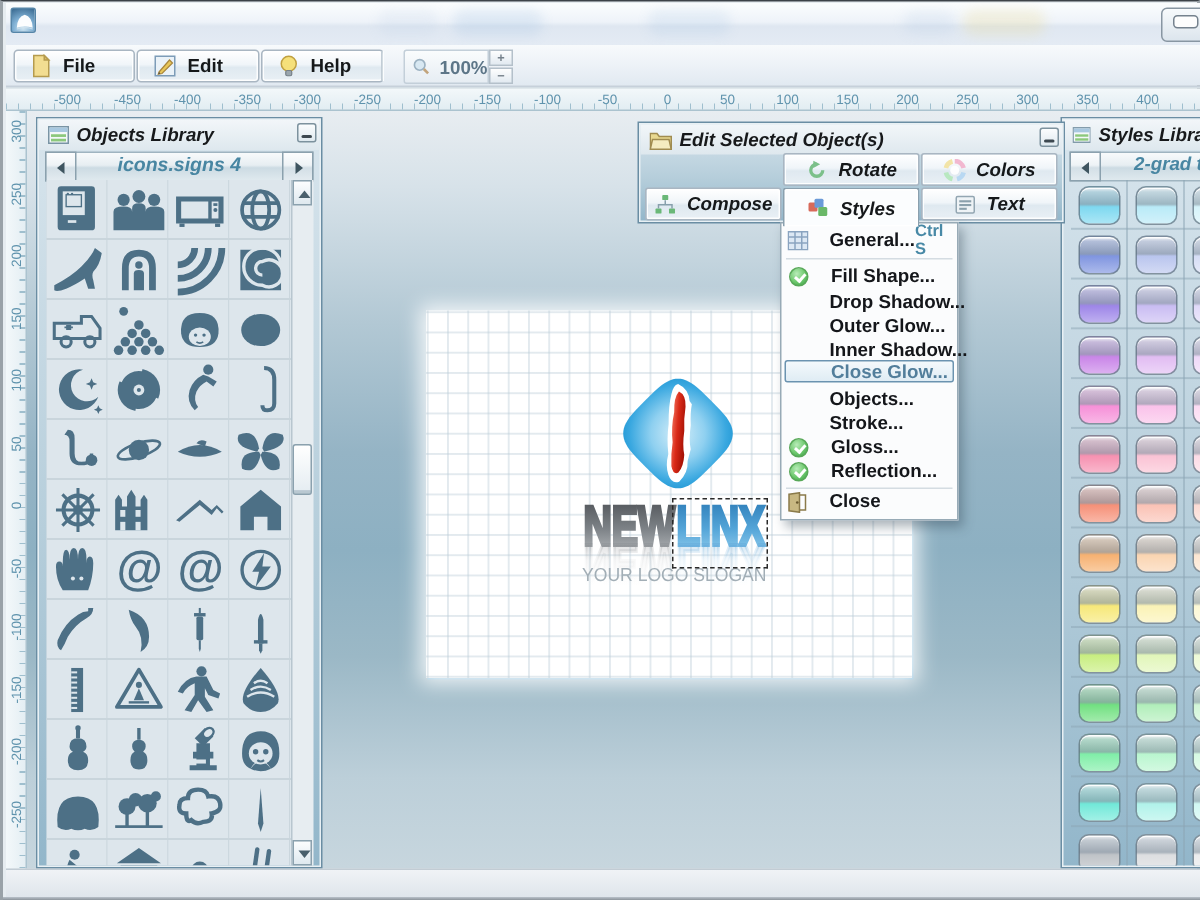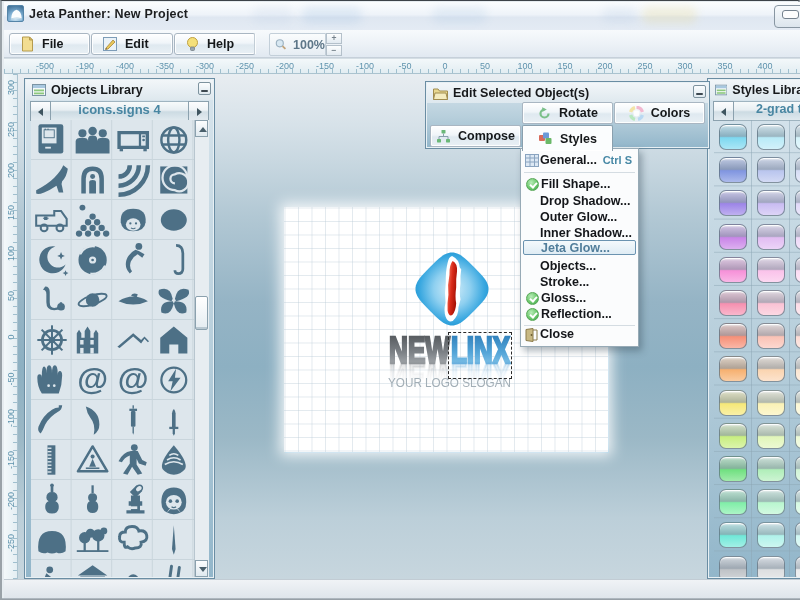--- a/index.html
+++ b/index.html
@@ -58,21 +58,21 @@
     linear-gradient(rgba(188,205,216,0.42) 1px, transparent 1px);
   background-size:13.5px 13.5px; background-position:0.5px 0.5px;
   box-shadow:0 0 13px 4px rgba(255,255,255,0.85), 1px 1px 0 #8fc0dc; }
 
 
 #statusbar { left:2px; top:578px; width:796px; height:19px;
   background:linear-gradient(#f0f3f6, #dfe5eb); border-top:1px solid #c2ccd4; }
 #winbottom { left:0px; top:597px; width:800px; height:3px; background:linear-gradient(#b9c2ca,#757c82); }
 
 
-.panel { position:absolute; border:1px solid #6a8da3; background:linear-gradient(#d8e5ed, #b6cedb 55%, #92b6ca 100%); }
+.panel { position:absolute; border:1px solid #6a8da3; background:linear-gradient(#d8e5ed, #b6cedb 55%, #92b6ca 100%);font-style:italic; }
 .panel-pad { position:absolute; inset:0; border:1px solid #e8f0f4; }
 .phead { position:absolute; left:1px; top:1px; right:1px; height:20px;
   background:linear-gradient(#f2f6f9, #dee8ee); display:flex; align-items:center; }
 .phead .ptitle { font-size:12.5px; font-weight:bold; color:#17191b; margin-left:5px; white-space:nowrap; }
 .pmin { position:absolute; width:13px; height:13px; top:3px; border:1px solid #7d929e; border-radius:2px;
   background:linear-gradient(#fbfdfe,#dfe9ef); }
 .pmin:after { content:""; position:absolute; left:2px; right:2px; bottom:2px; height:2px; background:#3d4850; border-radius:1px; }
 .pnav { position:absolute; left:5px; right:5px; top:22px; height:20px;
   background:linear-gradient(#f7fafb 0%, #e7eef2 45%, #ccdbe3 55%, #dfe9ee 100%);
   border:1px solid #9fb4c0; display:flex; align-items:flex-start; justify-content:center; }
@@ -94,21 +94,21 @@
 #stylesbtn { background:#fbfdfe; border-color:#8aa0ae; border-bottom:none; height:26px; border-radius:2px 2px 0 0; z-index:30; }
 
 
 #menu { left:518px; top:147px; width:119px; height:199px; background:#fbfcfd;
   border:1px solid #97aab6; box-shadow:3px 4px 7px rgba(50,70,85,0.4); z-index:25; }
 .mi { position:absolute; left:2px; right:2px; height:16px; display:flex; align-items:center; }
 .mic { width:15px; height:15px; margin-left:2px; flex:none; position:relative; }
 .mic svg { position:absolute; left:0; top:1px; }
 .mic.chk { background:radial-gradient(circle at 38% 32%, #b8ecb8, #6cc86c 55%, #3da04a); border-radius:50%; width:13px; height:13px; margin-left:3px; margin-right:2px; border:1px solid #58a858; }
 .mic.chk:after { content:""; position:absolute; left:3px; top:3px; width:5px; height:3px; border-left:2px solid #fff; border-bottom:2px solid #fff; transform:rotate(-48deg); }
-.mt { font-size:12.5px; font-weight:bold; color:#14161a; margin-left:0; white-space:nowrap; }
+.mt { font-size:12.5px; font-weight:bold; color:#14161a; margin-left:13px; white-space:nowrap; }
 .msc { font-size:11px; font-weight:bold; color:#4889a6; margin-left:auto; margin-right:4px; }
 .msep { position:absolute; left:3px; right:3px; height:1px; background:#d4dce2; }
 .mi.hl { border:1px solid #6b93b0; border-radius:2px; background:linear-gradient(#f4f9fc,#dfecf4); height:15px; }
 .mi.hl .mt { color:#527e9b; }
 
 
 #logo { left:330px; top:206px; width:260px; height:195px; }
 #dashsel { left:446px; top:331px; width:64px; height:47px; border:1px dashed #2a2a2a; background:rgba(255,255,255,0.06); }
 </style>
 </head>
@@ -119,21 +119,20 @@
   <div class="abs ghost" style="left:430px;top:5px;width:55px;height:18px;background:rgba(150,185,220,0.4);"></div>
   <div class="abs ghost" style="left:250px;top:5px;width:40px;height:18px;background:rgba(180,200,225,0.4);"></div>
   <div class="abs ghost" style="left:640px;top:5px;width:55px;height:18px;background:rgba(235,215,130,0.55);"></div>
   <div class="abs ghost" style="left:600px;top:6px;width:35px;height:16px;background:rgba(170,195,225,0.45);"></div>
   <div class="abs" id="titleicon">
       <svg width="17" height="17" viewBox="0 0 17 17">
     <path d="M3.2,12.5 Q3.6,5 8.5,3.8 Q13.4,5 13.8,12.5 Q8.5,10.4 3.2,12.5 Z" fill="#ffffff" opacity="0.96"></path>
     <path d="M3.2,12.8 Q8.5,10.8 13.8,12.8 L13.8,13.8 Q8.5,12 3.2,13.8 Z" fill="#cfe2ee" opacity="0.8"></path>
   </svg>
     </div>
-  <div class="abs" id="titletext">Jeta Panther: New Project</div>
   <div class="abs" id="tr-panel"></div>
   <div class="abs" id="tr-inner"></div>
 
   <div class="abs" id="toolbar"></div>
   <div class="abs tbtn" style="left:7px; width:81px;"><svg width="15" height="16" viewBox="0 0 15 16">
     <path d="M2.5 1 L9.5 1 L12.5 4 L12.5 15 L2.5 15 Z" fill="#f2dd91" stroke="#b59b4e" stroke-width="1"></path>
     <path d="M9.5 1 L9.5 4 L12.5 4 Z" fill="#d8bc6a" stroke="#b59b4e" stroke-width="1"></path>
   </svg>File</div>
   <div class="abs tbtn" style="left:89px; width:82px;"><svg width="16" height="16" viewBox="0 0 16 16">
     <rect x="1.5" y="1.5" width="13" height="13" fill="#eaf2f8" stroke="#7d9cb8" stroke-width="1"></rect>
@@ -151,21 +150,21 @@
     <line x1="9.4" y1="9.4" x2="13" y2="13" stroke="#c2a47c" stroke-width="2.2"></line>
   </svg>
       <span id="zoomtxt">100%</span>
     </div>
   <div class="abs spin" id="spinup" style="top:32px;">+</div>
   <div class="abs spin" id="spindn" style="top:44px;">−</div>
 
   <div class="abs" id="hruler">
       <div id="hticks"></div>
       <div class="hlab" style="left: 41px;">-500</div>
-      <div class="hlab" style="left: 81px;">-190</div>
+      <div class="hlab" style="left: 81px;">-450</div>
       <div class="hlab" style="left: 121px;">-400</div>
       <div class="hlab" style="left: 161px;">-350</div>
       <div class="hlab" style="left: 201px;">-300</div>
       <div class="hlab" style="left: 241px;">-250</div>
       <div class="hlab" style="left: 281px;">-200</div>
       <div class="hlab" style="left: 321px;">-150</div>
       <div class="hlab" style="left: 361px;">-100</div>
       <div class="hlab" style="left: 401px;">-50</div>
       <div class="hlab" style="left: 441px;">0</div>
       <div class="hlab" style="left: 481px;">50</div>
@@ -653,20 +652,28 @@
           </g>
           <g stroke="#88a0ac" stroke-width="1" fill="none">
             <path d="M7.5,4.5 V7.5 M3,10 V7.5 H12 V10"></path>
           </g>
         </svg>Compose</div>
     <div class="ebtn" id="stylesbtn" style="left:96px; top:43px;"><svg width="15" height="15" viewBox="0 0 15 15">
           <rect x="1" y="4" width="6" height="6" rx="1" fill="#d86a5a"></rect>
           <rect x="5" y="1.5" width="6" height="6" rx="1" fill="#6a9ad8"></rect>
           <rect x="7.5" y="7" width="6" height="6" rx="1" fill="#6ab868"></rect>
         </svg>Styles</div>
+    <div class="ebtn" style="left:188px; top:43px;"><svg width="15" height="15" viewBox="0 0 15 15">
+          <rect x="1.5" y="2" width="12" height="11" rx="1" fill="#eef3f6" stroke="#93a6b2"></rect>
+          <g fill="#8aa0ac">
+            <rect x="3.5" y="4.5" width="8" height="1.4"></rect>
+            <rect x="3.5" y="7" width="8" height="1.4"></rect>
+            <rect x="3.5" y="9.5" width="5" height="1.4"></rect>
+          </g>
+        </svg>Text</div>
   </div>
 
   <div class="abs" id="menu">
     <div class="mi" style="top:3px;">
         <span class="mic">
           <svg width="14" height="13" viewBox="0 0 14 13">
             <rect x="0.5" y="0.5" width="13" height="12" fill="#dce8f4" stroke="#8aa4c0"></rect>
             <path d="M0.5,4 H13.5 M0.5,8 H13.5 M5,0.5 V12.5 M9.5,0.5 V12.5" stroke="#8aa4c0" stroke-width="1" fill="none"></path>
           </svg>
         </span>
@@ -685,21 +692,21 @@
     <div class="mi" style="top:60px;">
         <span class="mic"></span>
         <span class="mt">Outer Glow...</span>
       </div>
     <div class="mi" style="top:76px;">
         <span class="mic"></span>
         <span class="mt">Inner Shadow...</span>
       </div>
     <div class="mi hl" style="top:91px;">
         <span class="mic"></span>
-        <span class="mt">Jeta Glow...</span>
+        <span class="mt">Close Glow...</span>
       </div>
     <div class="mi" style="top:109px;">
         <span class="mic"></span>
         <span class="mt">Objects...</span>
       </div>
     <div class="mi" style="top:125px;">
         <span class="mic"></span>
         <span class="mt">Stroke...</span>
       </div>
     <div class="mi" style="top:141px;">

